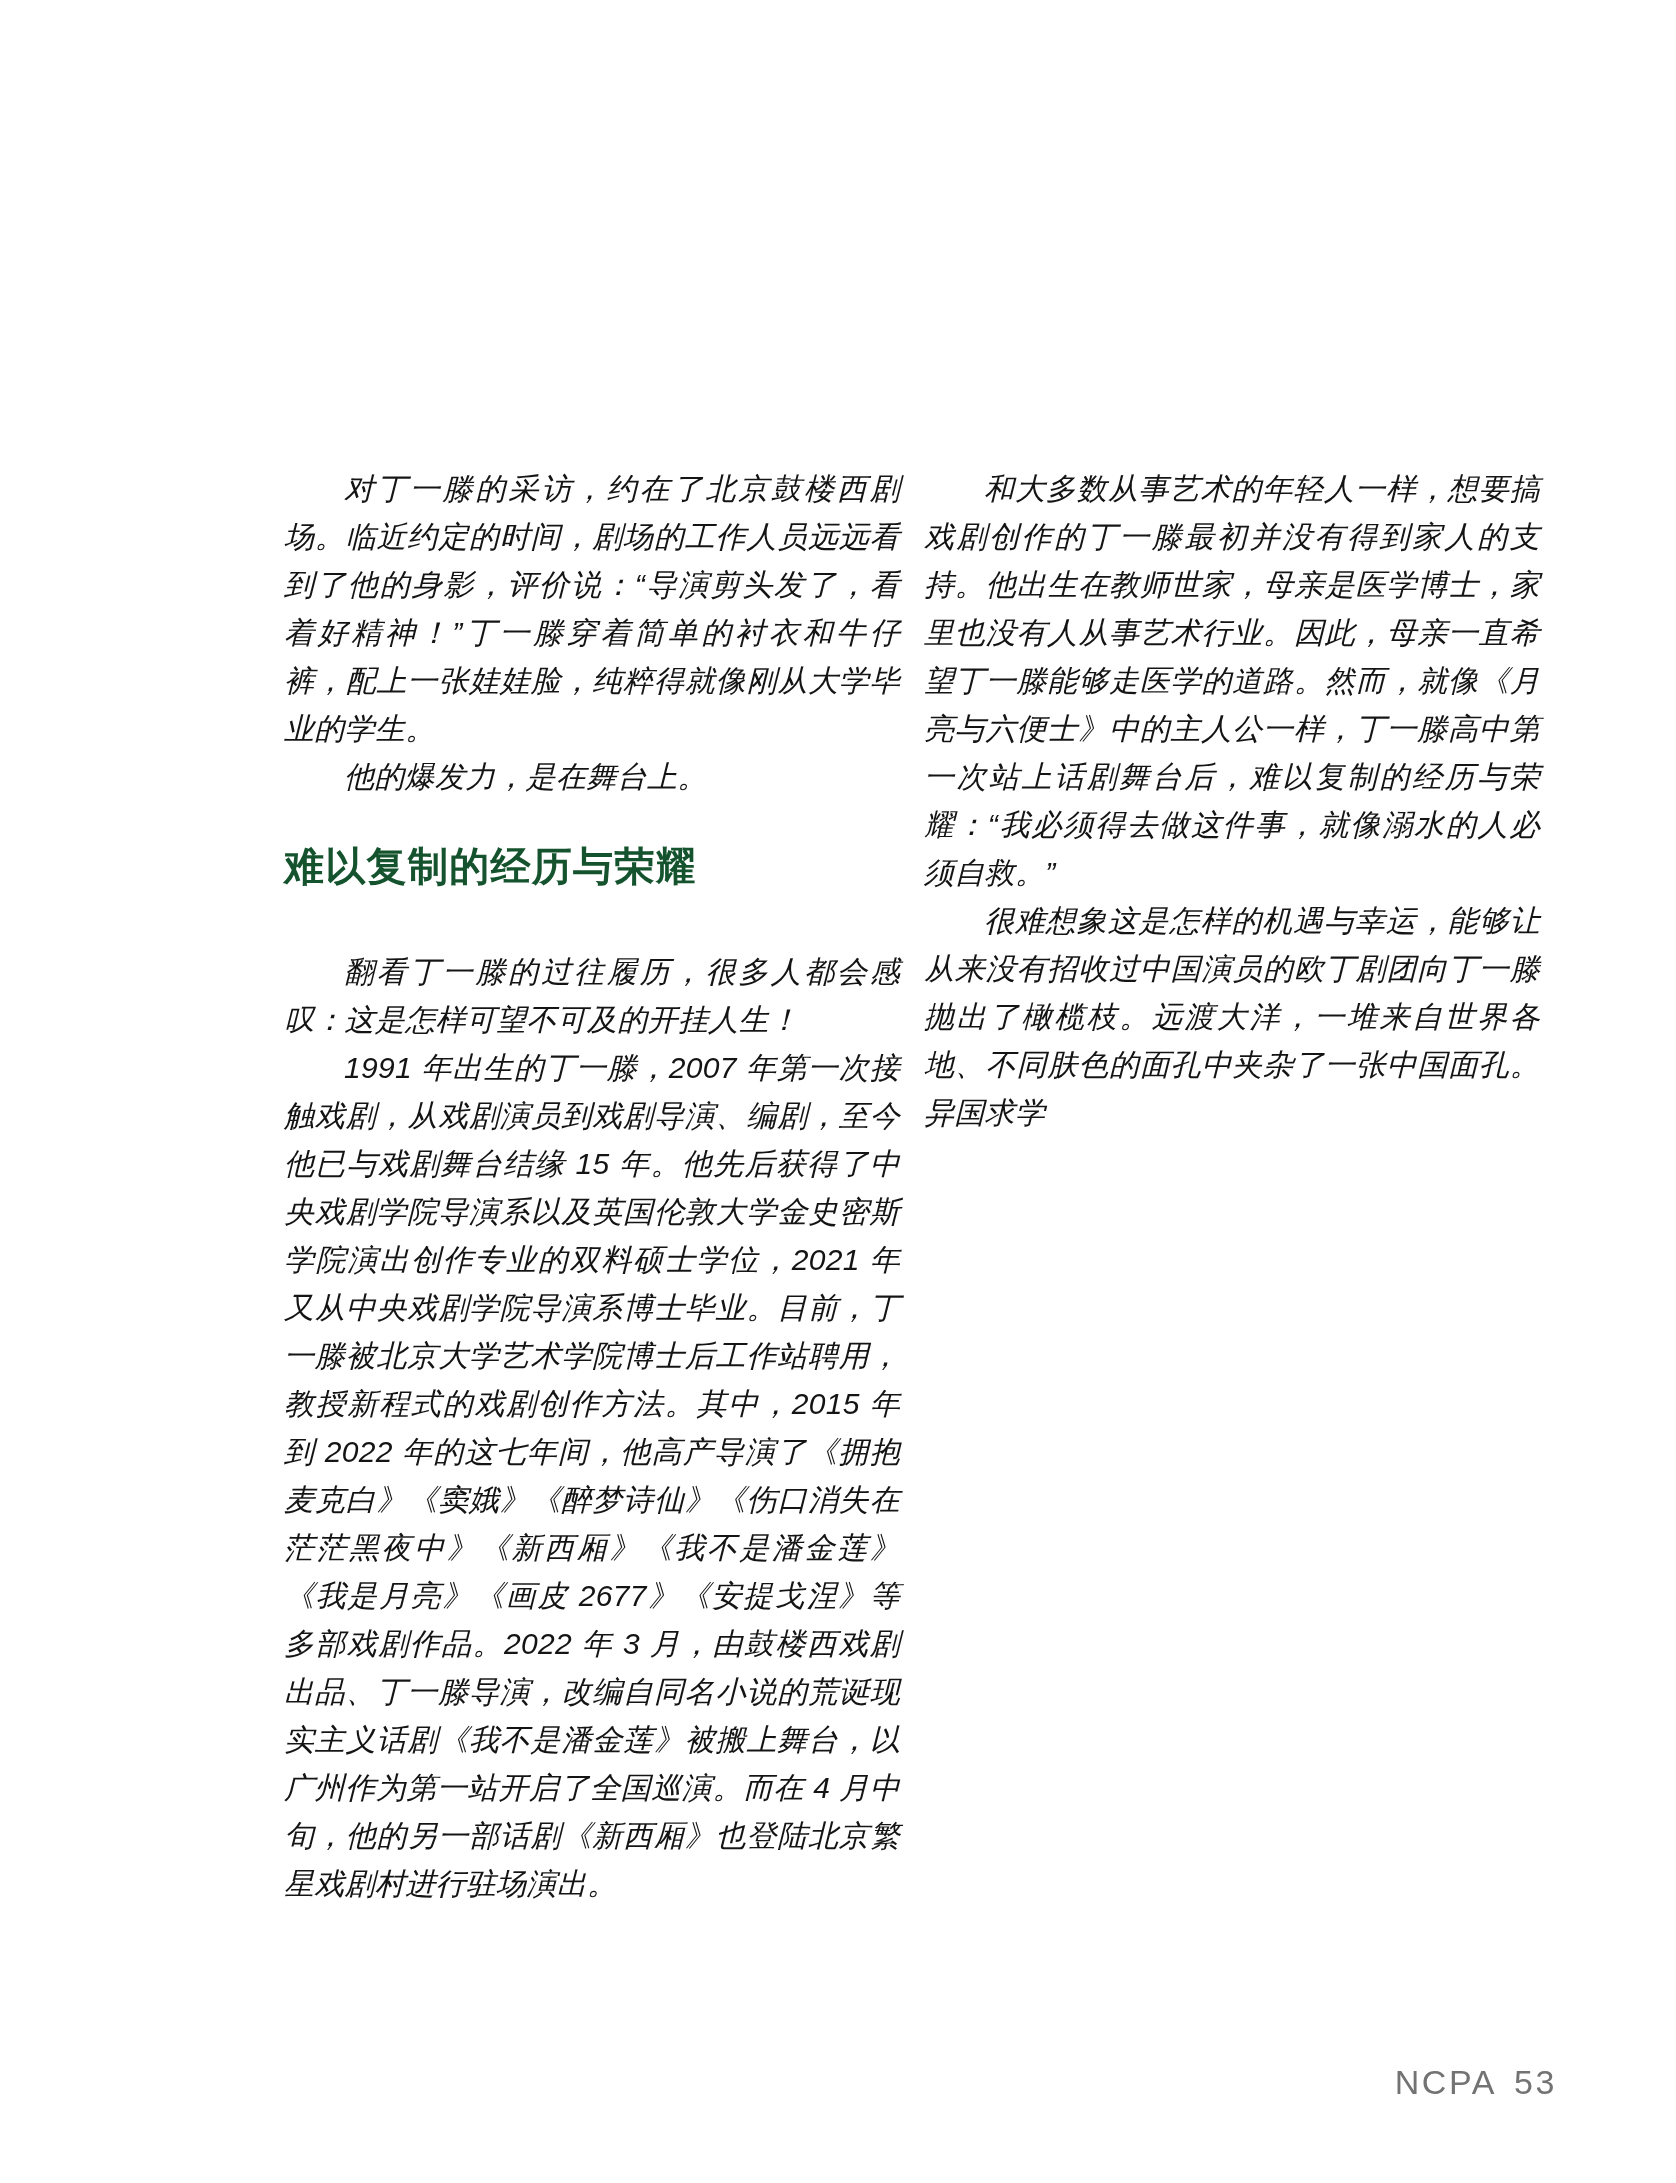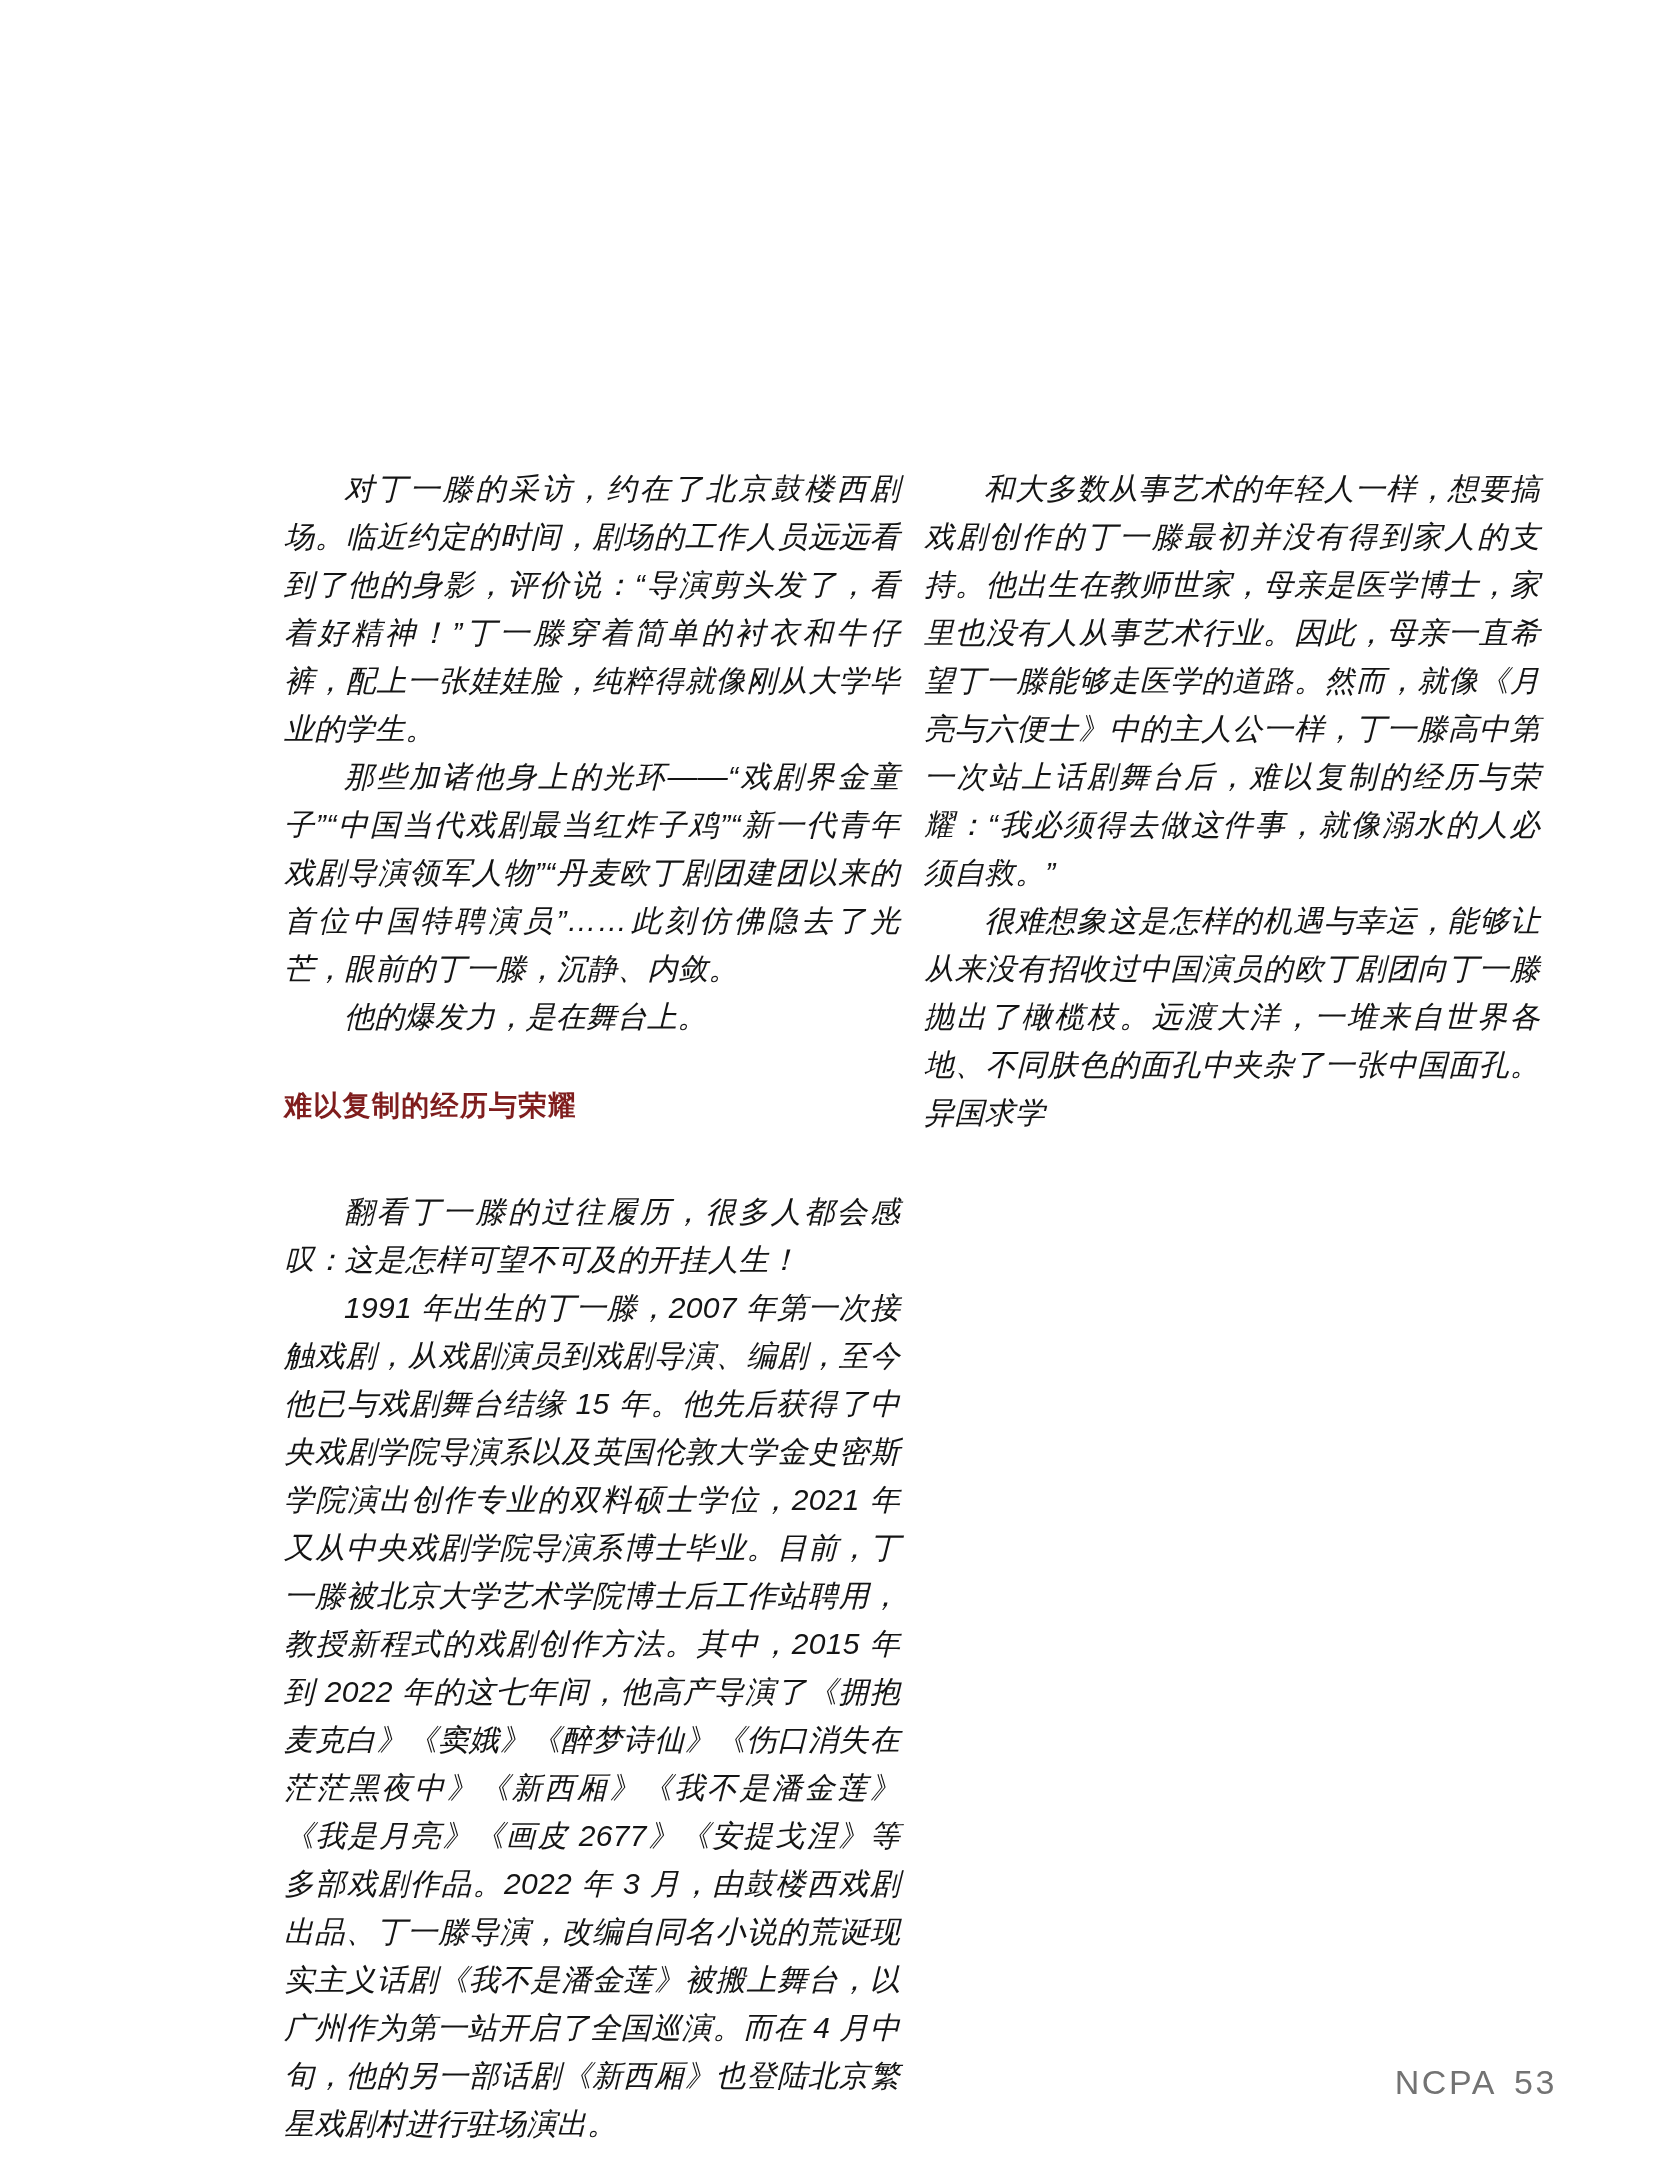--- a/index.html
+++ b/index.html
@@ -36,24 +36,24 @@
     text-indent: 2em;
     color: #141414;
     font-weight: 400;
     letter-spacing: 0.3px;
     font-kerning: none;
     font-style: italic;
   }
   .col h2.section-heading {
     margin: 41px 0 58px 0;
     padding: 0;
-    font-size: 28px;
+    font-size: 40px;
     line-height: 48px;
     font-weight: 700;
-    color: #7f1d1d;
+    color: #14532d;
     letter-spacing: 1.3px;
   }
   .page-footer {
     position: absolute;
     right: 119px;
     top: 2065px;
     font-size: 34px;
     line-height: 34px;
     color: #737373;
     font-weight: 400;
@@ -63,21 +63,20 @@
   .page-footer .footer-page-number {
     margin-left: 17px;
   }
 </style>
 </head>
 <body>
 
 <div class="article-body">
   <div class="col">
     <p>对丁一滕的采访，约在了北京鼓楼西剧场。临近约定的时间，剧场的工作人员远远看到了他的身影，评价说：“导演剪头发了，看着好精神！”丁一滕穿着简单的衬衣和牛仔裤，配上一张娃娃脸，纯粹得就像刚从大学毕业的学生。</p>
-    <p>那些加诸他身上的光环——“戏剧界金童子”“中国当代戏剧最当红炸子鸡”“新一代青年戏剧导演领军人物”“丹麦欧丁剧团建团以来的首位中国特聘演员”……此刻仿佛隐去了光芒，眼前的丁一滕，沉静、内敛。</p>
     <p>他的爆发力，是在舞台上。</p>
     <h2 class="section-heading">难以复制的经历与荣耀</h2>
     <p>翻看丁一滕的过往履历，很多人都会感叹：这是怎样可望不可及的开挂人生！</p>
     <p>1991 年出生的丁一滕，2007 年第一次接触戏剧，从戏剧演员到戏剧导演、编剧，至今他已与戏剧舞台结缘 15 年。他先后获得了中央戏剧学院导演系以及英国伦敦大学金史密斯学院演出创作专业的双料硕士学位，2021 年又从中央戏剧学院导演系博士毕业。目前，丁一滕被北京大学艺术学院博士后工作站聘用，教授新程式的戏剧创作方法。其中，2015 年到 2022 年的这七年间，他高产导演了《拥抱麦克白》《窦娥》《醉梦诗仙》《伤口消失在茫茫黑夜中》《新西厢》《我不是潘金莲》《我是月亮》《画皮 2677》《安提戈涅》等多部戏剧作品。2022 年 3 月，由鼓楼西戏剧出品、丁一滕导演，改编自同名小说的荒诞现实主义话剧《我不是潘金莲》被搬上舞台，以广州作为第一站开启了全国巡演。而在 4 月中旬，他的另一部话剧《新西厢》也登陆北京繁星戏剧村进行驻场演出。</p>
   </div>
   <div class="col">
     <p>和大多数从事艺术的年轻人一样，想要搞戏剧创作的丁一滕最初并没有得到家人的支持。他出生在教师世家，母亲是医学博士，家里也没有人从事艺术行业。因此，母亲一直希望丁一滕能够走医学的道路。然而，就像《月亮与六便士》中的主人公一样，丁一滕高中第一次站上话剧舞台后，难以复制的经历与荣耀：“我必须得去做这件事，就像溺水的人必须自救。”</p>
     <p>很难想象这是怎样的机遇与幸运，能够让从来没有招收过中国演员的欧丁剧团向丁一滕抛出了橄榄枝。远渡大洋，一堆来自世界各地、不同肤色的面孔中夹杂了一张中国面孔。异国求学</p>
   </div>
 </div>

